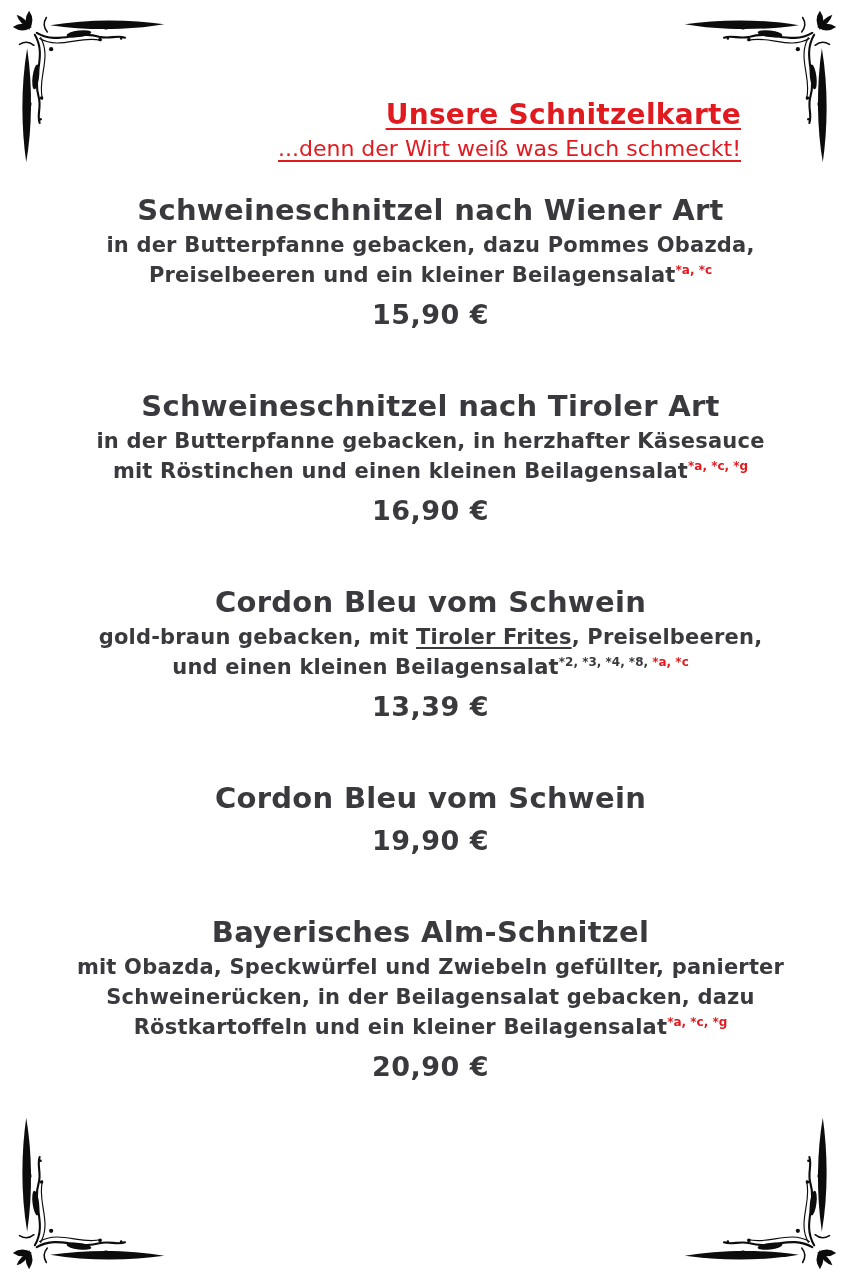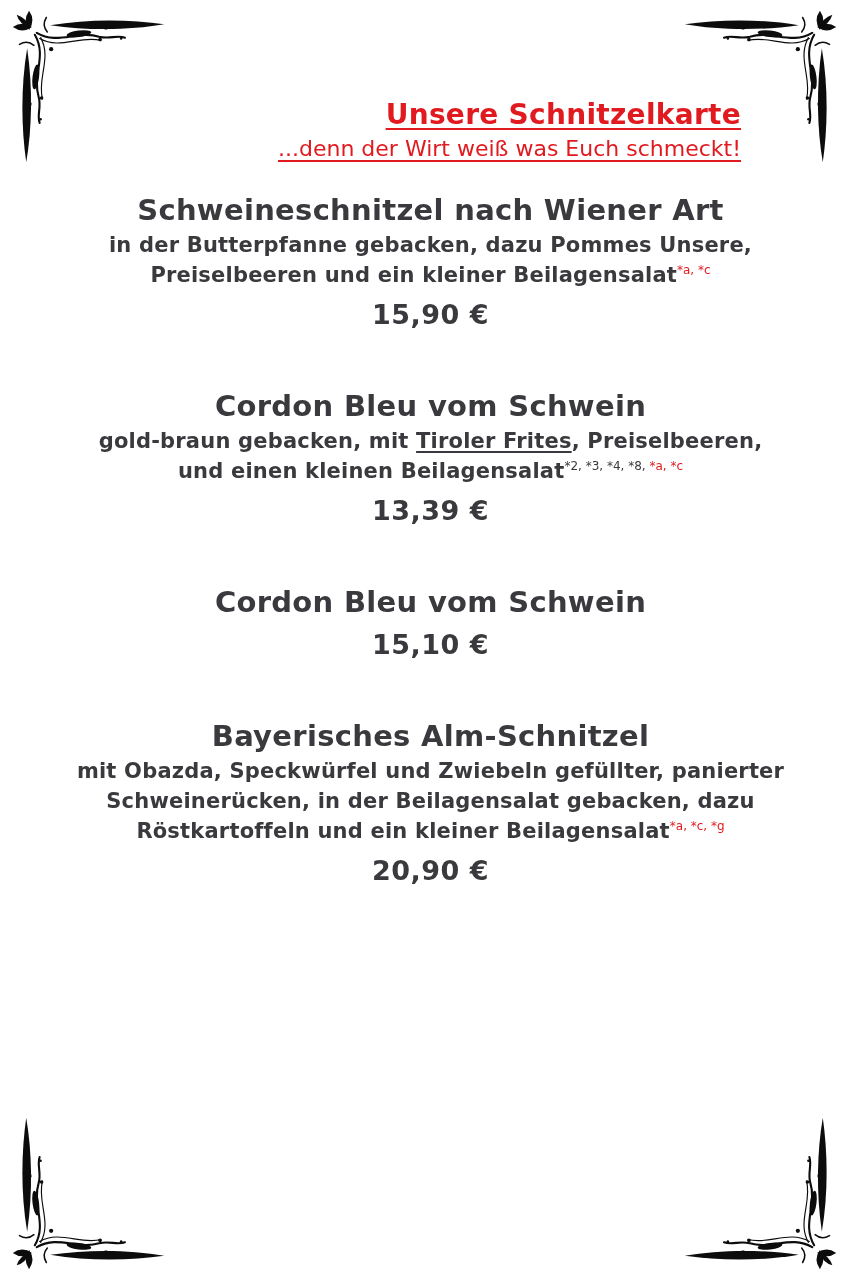--- a/index.html
+++ b/index.html
@@ -73,21 +73,21 @@
   .desc {
     margin-top: 2px;
     font-size: 21px;
     font-weight: bold;
     line-height: 30px;
     letter-spacing: 0.2px;
   }
   .desc .u { text-decoration: underline; text-decoration-thickness: 1.5px; text-underline-offset: 3px; }
   .desc sup {
     font-size: 12px;
-    font-weight: normal;
+    font-weight: bold;
     vertical-align: super;
     line-height: 0;
     letter-spacing: 0;
   }
   .red { color: var(--red); }
   .price {
     margin-top: 8px;
     font-size: 27px;
     font-weight: bold;
     line-height: 34px;
@@ -144,34 +144,39 @@
     </svg>
 
   <header class="header">
     <h1 class="title">Unsere Schnitzelkarte</h1>
     <div class="subtitle">...denn der Wirt weiß was Euch schmeckt!</div>
   </header>
 
   <main class="menu">
     <section class="item">
       <h2 class="dish">Schweineschnitzel nach Wiener Art</h2>
-      <p class="desc"><span>in der Butterpfanne gebacken, dazu Pommes Unsere,</span><br><span>Preiselbeeren und ein kleiner Beilagensalat</span><sup class="red">*a, *c</sup></p>
+      <p class="desc"><span>in der Butterpfanne gebacken, dazu Pommes Obazda,</span><br><span>Preiselbeeren und ein kleiner Beilagensalat</span><sup class="red">*a, *c</sup></p>
       <div class="price">15,90 €</div>
     </section>
 
+    <section class="item">
+      <h2 class="dish">Schweineschnitzel nach Tiroler Art</h2>
+      <p class="desc"><span>in der Butterpfanne gebacken, in herzhafter Käsesauce</span><br><span>mit Röstinchen und einen kleinen Beilagensalat</span><sup class="red">*a, *c, *g</sup></p>
+      <div class="price">16,90 €</div>
+    </section>
 
     <section class="item">
       <h2 class="dish">Cordon Bleu vom Schwein</h2>
       <p class="desc"><span>gold-braun gebacken, mit </span><span class="u">Tiroler Frites</span><span>, Preiselbeeren,</span><br><span>und einen kleinen Beilagensalat</span><sup>*2, *3, *4, *8,</sup><sup class="red"> *a, *c</sup></p>
       <div class="price">13,39 €</div>
     </section>
 
     <section class="item">
       <h2 class="dish">Cordon Bleu vom Schwein</h2>
-      <div class="price">15,10 €</div>
+      <div class="price">19,90 €</div>
     </section>
 
     <section class="item">
       <h2 class="dish">Bayerisches Alm-Schnitzel</h2>
       <p class="desc"><span>mit Obazda, Speckwürfel und Zwiebeln gefüllter, panierter</span><br><span>Schweinerücken, in der Beilagensalat gebacken, dazu</span><br><span>Röstkartoffeln und ein kleiner Beilagensalat</span><sup class="red">*a, *c, *g</sup></p>
       <div class="price">20,90 €</div>
     </section>
   </main>
 
 </div>

